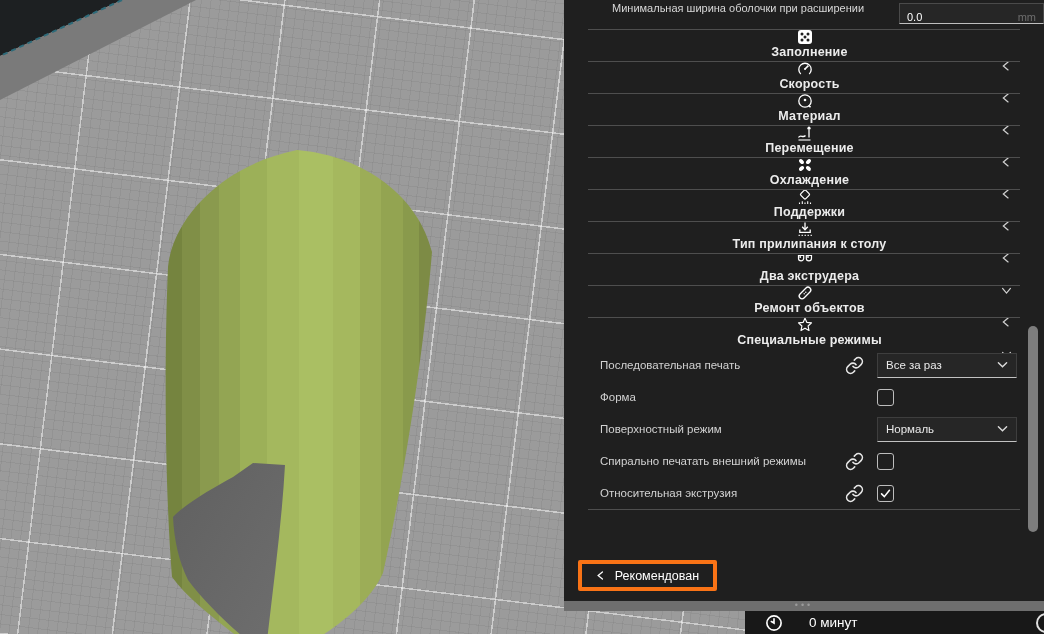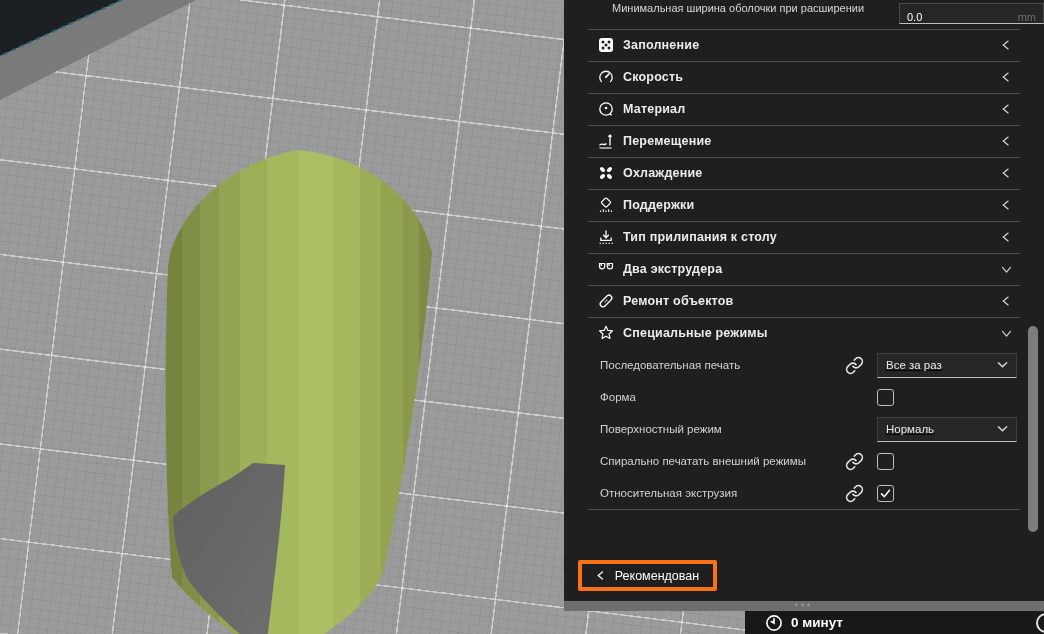--- a/index.html
+++ b/index.html
@@ -20,52 +20,52 @@
   .scene{position:absolute;inset:0;}
   
   .panel{position:absolute;left:564px;top:0;width:480px;height:611px;background:#1f1f1f;z-index:5;}
   .top-setting{position:relative;height:29px;}
   .top-setting .lbl{position:absolute;left:48px;top:2px;width:256px;font-size:11px;line-height:12px;color:#d8d8d8;}
   .field{position:absolute;left:310px;top:3px;width:145px;height:21px;background:#262626;
     border:1px solid #4a4a4a;border-bottom:1px solid #bfbfbf;box-sizing:border-box;display:flex;align-items:flex-end;margin-left:25px;}
   .field input{flex:1;min-width:0;background:transparent;border:none;outline:none;color:#fff;
     font-size:11px;font-family:inherit;padding:0 0 0 7px;}
   .field .unit{font-size:11px;color:#6e6e6e;padding-right:7px;padding-left:16px;}
-  .cat{position:relative;height:32px;display:flex;align-items:center;box-sizing:border-box;padding:0 32px 0 34px;}
+  .cat{position:relative;height:32px;display:flex;align-items:center;box-sizing:border-box;padding:0 32px 0 34px;flex-direction:column;}
   .cat::before{content:"";position:absolute;top:0;left:24px;right:24px;height:1px;background:#4e4e4e;}
   .cat .cicon{width:16px;height:16px;flex:0 0 16px;display:flex;}
   .cat .clabel{margin-left:9px;font-size:12.5px;font-weight:bold;color:#ececec;letter-spacing:.2px;}
   .cat .chev{margin-left:auto;width:11px;height:14px;display:flex;align-items:center;}
   .chev svg{transition:none;}
   .chev.expanded svg{transform:rotate(-90deg);}
   .srow{position:relative;height:32px;display:flex;align-items:center;}
   .srow .slabel{margin-left:36px;font-size:11.5px;color:#d2d2d2;}
   .linkic{position:absolute;left:281px;top:7px;width:19px;height:19px;}
   .ctrl{position:absolute;left:313px;top:3.5px;}
   .dropdown{width:140px;height:25px;background:#262626;border:1px solid #3e3e3e;border-bottom:1px solid #c2c2c2;
-    box-sizing:border-box;display:flex;align-items:center;cursor:pointer;text-decoration:underline;}
+    box-sizing:border-box;display:flex;align-items:center;cursor:pointer;}
   .dropdown .dval{flex:1;font-size:11.5px;color:#e8e8e8;padding-left:8px;}
   .dropdown .dchev{padding-right:8px;display:flex;}
   .checkbox{width:17px;height:17px;margin-top:4px;border:1px solid #bdbdbd;border-radius:3px;background:#1f1f1f;
     box-sizing:border-box;display:flex;align-items:center;justify-content:center;cursor:pointer;}
   .checkbox svg{display:none;}
   .checkbox.checked svg{display:block;}
   .settings-end{height:0;border-top:1px solid #4e4e4e;margin:0 24px;}
   .mode-btn{position:absolute;left:14px;top:560px;width:139px;height:31px;border:4px solid #f97316;border-radius:2px;
     background:transparent;display:flex;align-items:center;justify-content:center;gap:9px;cursor:pointer;box-sizing:border-box;}
   .mode-btn .mlabel{color:#fff;font-size:12.5px;}
   .drag-bar{position:absolute;left:0;top:601px;width:480px;height:10px;background:#6e6e6e;
     display:flex;align-items:center;justify-content:center;cursor:ns-resize;}
   .drag-bar .dots{color:#9b9b9b;font-size:9px;letter-spacing:3px;line-height:4px;margin-top:-3px;}
   .scrollbar{position:absolute;left:464px;top:326px;width:10px;height:206px;background:#7d7d7d;border-radius:5px;cursor:pointer;}
   
   .time-bar{position:absolute;left:745px;top:611px;width:299px;height:23px;background:#181818;z-index:6;
     display:flex;align-items:center;overflow:visible;}
   .time-bar .clock{margin-left:20px;width:18px;height:18px;display:flex;}
-  .time-bar .tlabel{margin-left:8px;color:#fff;font-size:13.5px;font-weight:bold;}
+  .time-bar .tlabel{margin-left:26px;color:#fff;font-size:13.5px;font-weight:normal;}
   .spool-partial{position:absolute;right:-12px;top:2px;width:20px;height:20px;border:2px solid #e0e0e0;border-radius:50%;box-sizing:border-box;}
 </style>
 </head>
 <body>
 
 <div class="viewport">
   <div class="plate"></div>
   <svg class="scene" width="1044" height="634" viewBox="0 0 1044 634">
     <defs>
       <linearGradient id="cylGrad" x1="0" y1="0" x2="1" y2="0">

